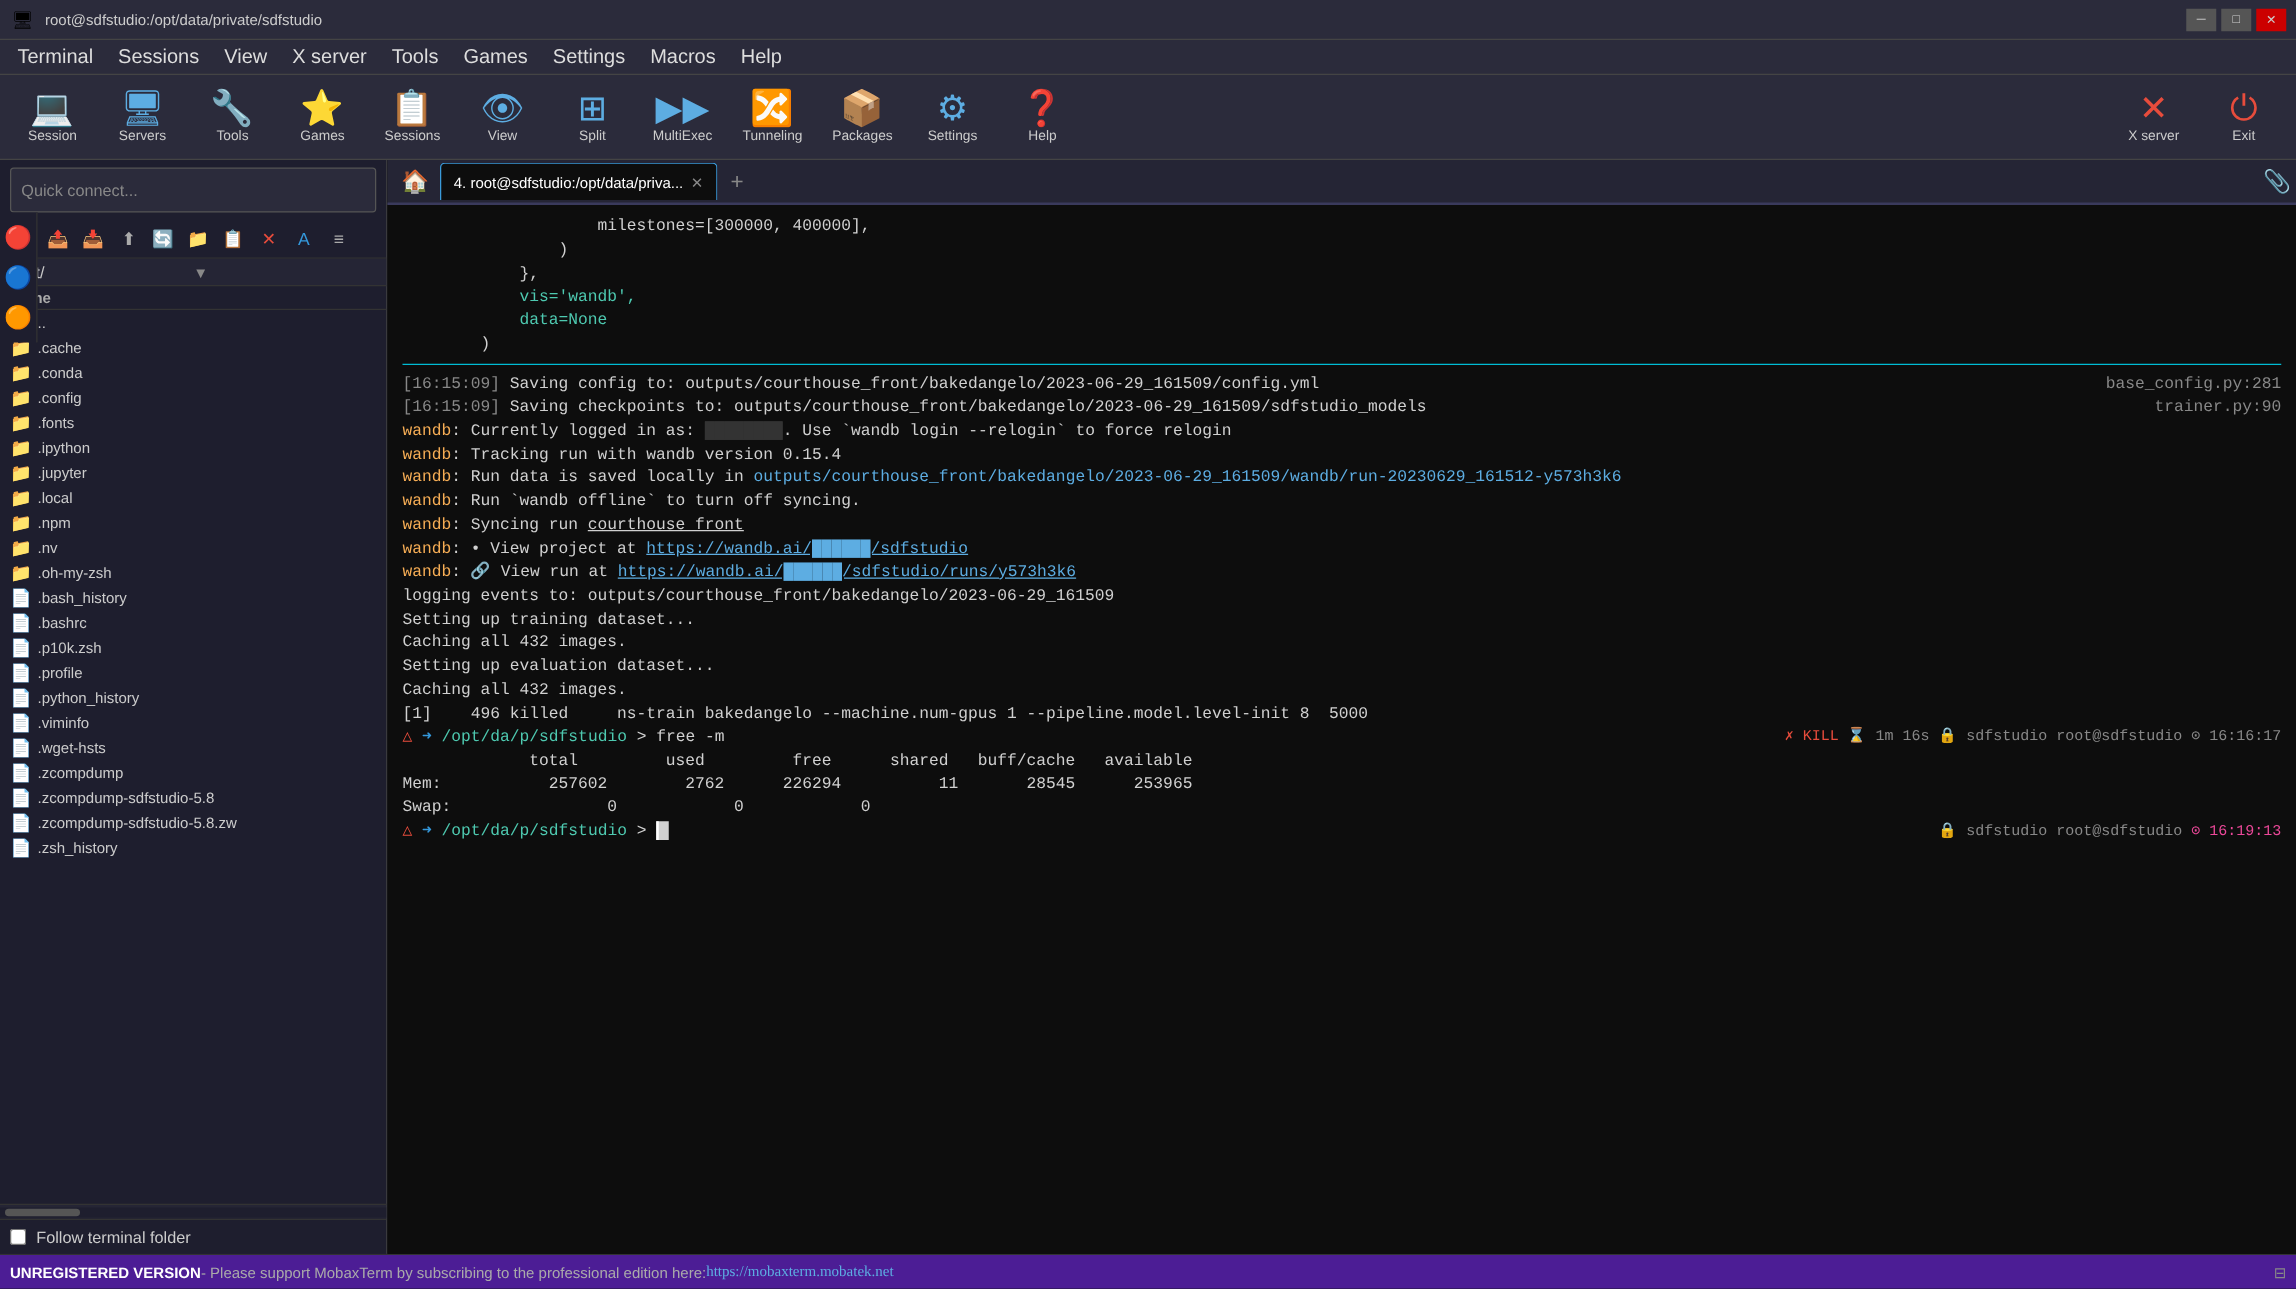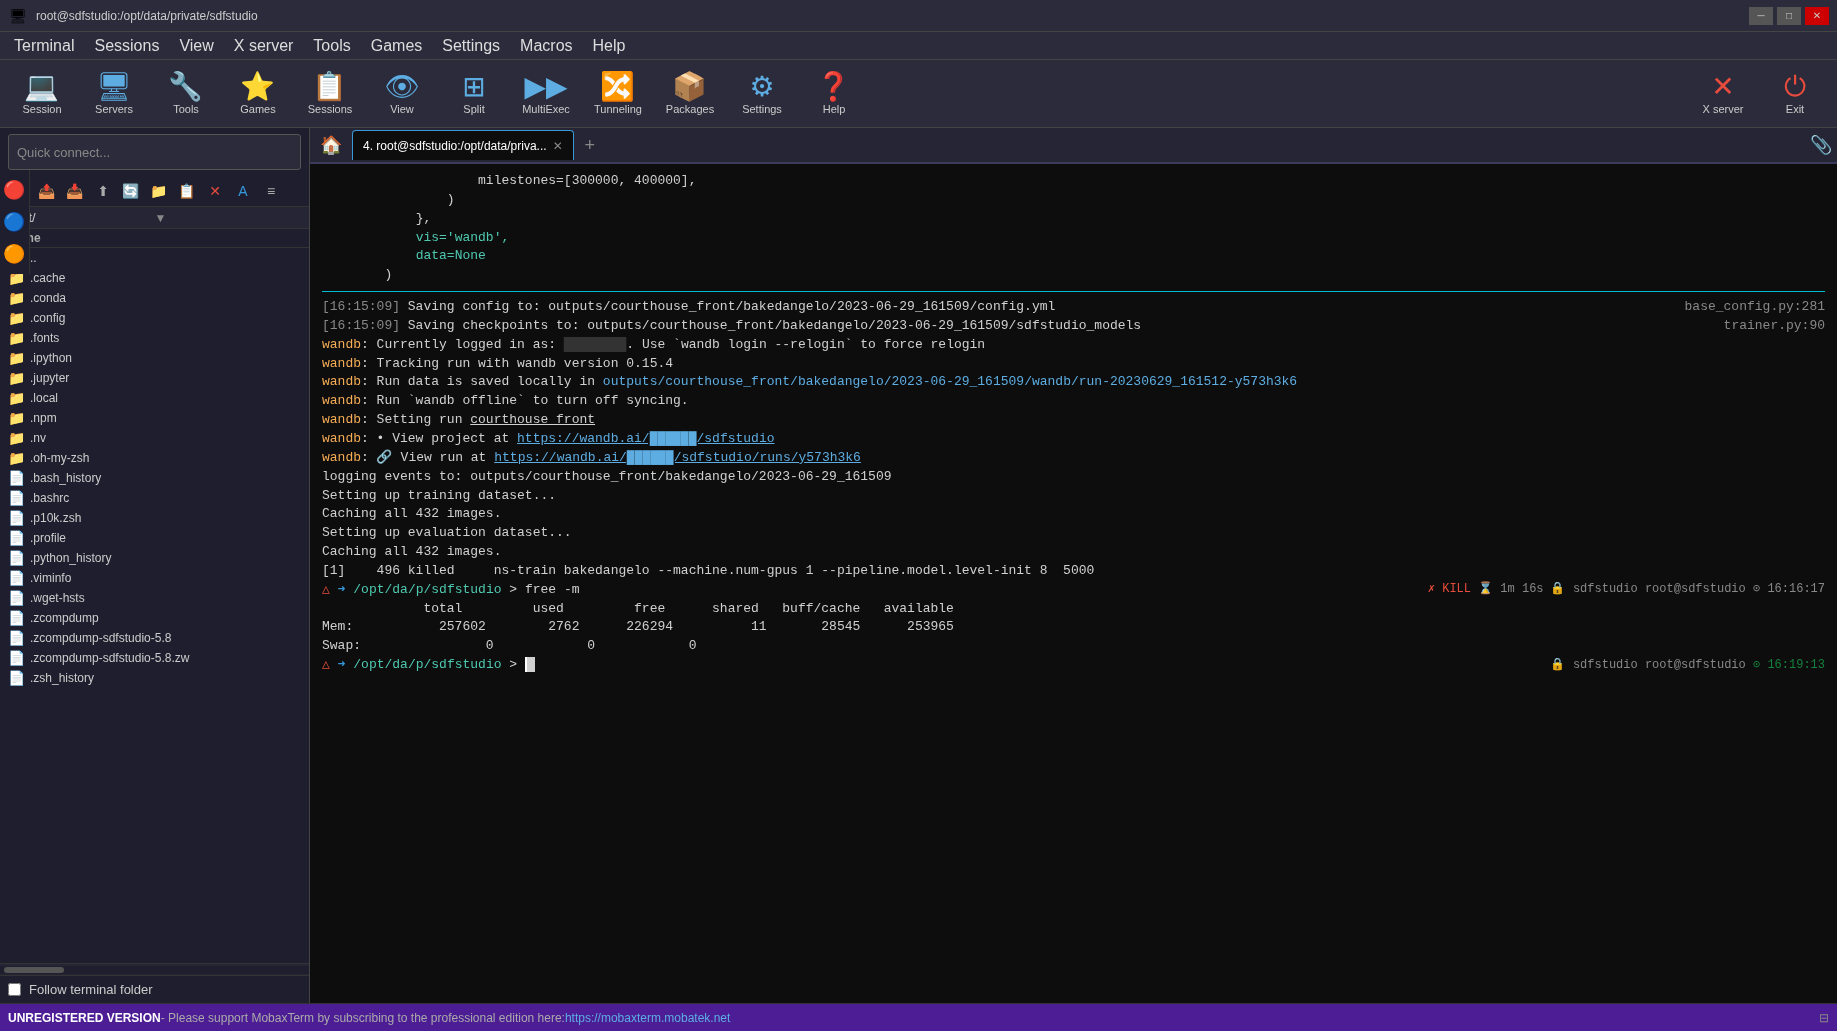--- a/index.html
+++ b/index.html
@@ -284,20 +284,21 @@
     }
     #statusbar .unregistered {
       color: #fff;
       font-weight: bold;
     }
     #statusbar .status-text {
       color: #aaa;
     }
     #statusbar .status-link {
       color: #5dade2;
+      font-family: Liberation Serif, serif;
     }
     #statusbar .status-icon {
       margin-left: auto;
       color: #888;
     }
   </style>
 </head>
 <body>
 
 <div id="titlebar">
@@ -574,21 +575,21 @@
       <div>
         <span style="color:#f6ad55;">wandb</span><span style="color:#d0d0d0;">: Tracking run with wandb version 0.15.4</span>
       </div>
       <div>
         <span style="color:#f6ad55;">wandb</span><span style="color:#d0d0d0;">: Run data is saved locally in </span><span style="color:#5dade2;">outputs/courthouse_front/bakedangelo/2023-06-29_161509/wandb/run-20230629_161512-y573h3k6</span>
       </div>
       <div>
         <span style="color:#f6ad55;">wandb</span><span style="color:#d0d0d0;">: Run `wandb offline` to turn off syncing.</span>
       </div>
       <div>
-        <span style="color:#f6ad55;">wandb</span><span style="color:#d0d0d0;">: Setting run </span><span style="color:#d0d0d0; text-decoration:underline;">courthouse_front</span>
+        <span style="color:#f6ad55;">wandb</span><span style="color:#d0d0d0;">: Syncing run </span><span style="color:#d0d0d0; text-decoration:underline;">courthouse_front</span>
       </div>
       <div>
         <span style="color:#f6ad55;">wandb</span><span style="color:#d0d0d0;">: • View project at </span><span style="color:#5dade2; text-decoration:underline;">https://wandb.ai/██████/sdfstudio</span>
       </div>
       <div>
         <span style="color:#f6ad55;">wandb</span><span style="color:#d0d0d0;">: 🔗 View run at </span><span style="color:#5dade2; text-decoration:underline;">https://wandb.ai/██████/sdfstudio/runs/y573h3k6</span>
       </div>
 
       <div>
         <span style="color:#d0d0d0;">logging events to: outputs/courthouse_front/bakedangelo/2023-06-29_161509</span>
@@ -638,21 +639,21 @@
       <div style="display:flex; justify-content:space-between; align-items:center;">
         <span>
           <span style="color:#e74c3c;">△</span>
           <span style="color:#3498db;"> ➜</span>
           <span style="color:#4ec9b0;"> /opt/da/p/sdfstudio</span>
           <span style="color:#d0d0d0;"> &gt; </span>
           <span style="background:#d0d0d0; color:#d0d0d0; border-left: 2px solid #fff;">&nbsp;</span>
         </span>
         <span style="color:#d0d0d0; font-size:12px;">
           <span style="color:#888;">🔒 sdfstudio root@sdfstudio</span>
-          <span style="color:#15803d;margin-top:43px;"> ⊙ 16:19:13</span>
+          <span style="color:#ec4899;margin-top:43px;"> ⊙ 16:19:13</span>
         </span>
       </div>
 
     </div>
   </div>
 </div>
 
 <div id="statusbar">
   <span class="unregistered">UNREGISTERED VERSION</span>
   <span class="status-text"> - Please support MobaxTerm by subscribing to the professional edition here: </span>

